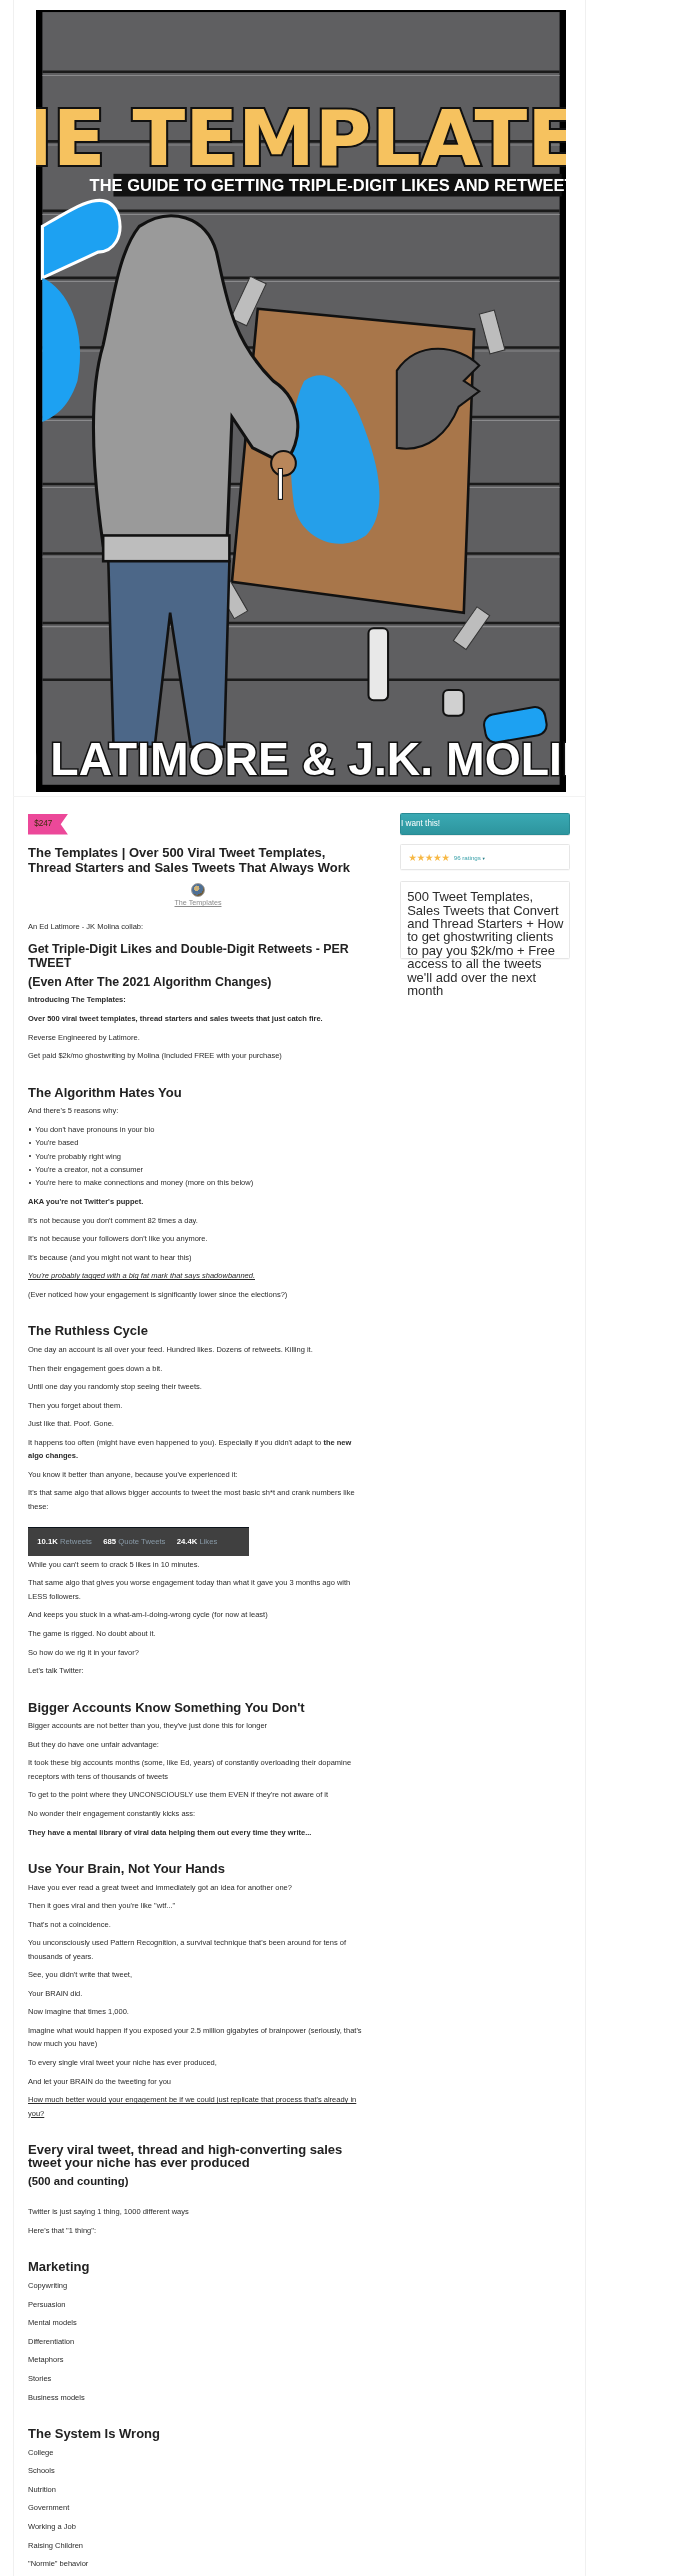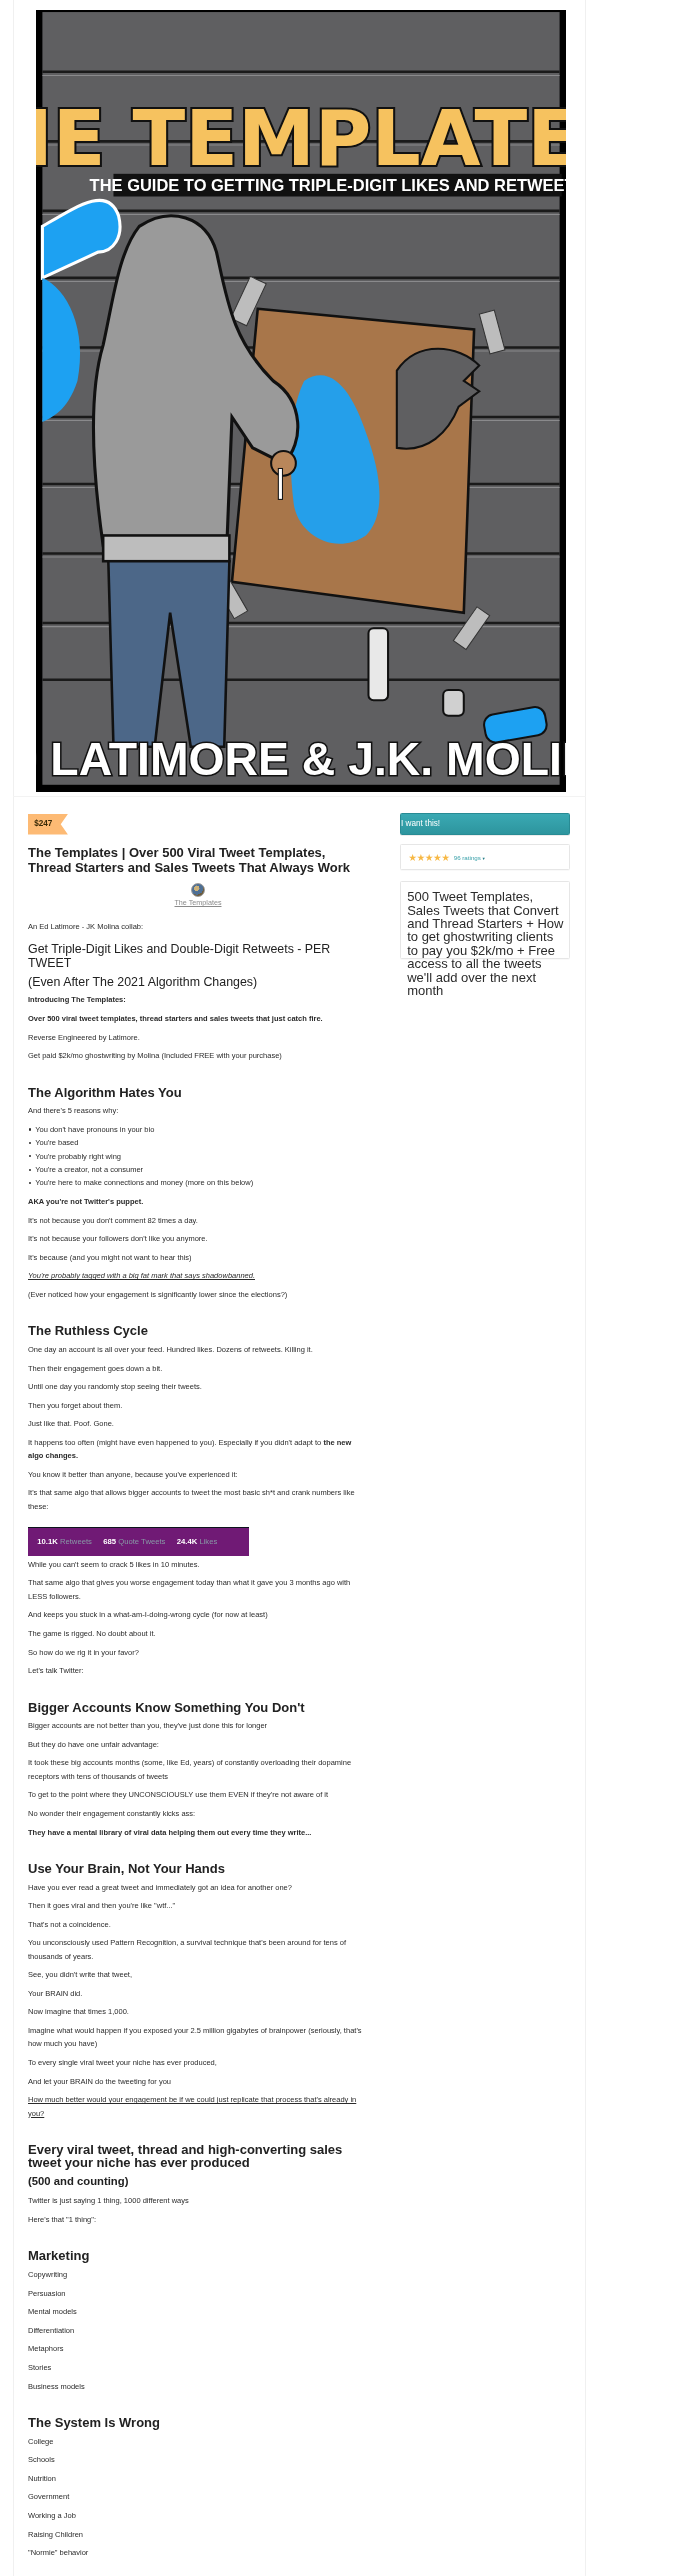--- a/index.html
+++ b/index.html
@@ -46,23 +46,23 @@
       position: absolute;
       left: 28px;
       top: 814px;
       width: 340px;
     }
     .price-tag {
       position: relative;
       display: inline-block;
       height: 20.6px;
       padding: 0 15.5px 0 6.2px;
-      background: #fdba74;
+      background: #ec4899;
       color: #3a2a07;
-      font-weight: bold;
+      font-weight: normal;
       font-size: 8.2px;
       line-height: 20.6px;
       clip-path: polygon(0 0, 100% 0, 82% 50%, 100% 100%, 0 100%);
     }
     .product-title {
       margin-top: 10.3px;
       font-size: 13px;
       font-weight: bold;
       line-height: 15px;
       color: #222;
@@ -77,32 +77,32 @@
       border: 0.5px solid #999;
     }
     .creator-link {
       color: #8a8a8a; font-size: 7.2px; text-decoration: underline;
     }
     .p { font-size: 7.5px; line-height: 13.4px; color: #2b2b2b; margin-top: 5.2px; }
     .p.bold { font-weight: bold; }
     .p .b { font-weight: bold; }
     .p.ul { text-decoration: underline; }
     .p.it { font-style: italic; text-decoration: underline; }
-    .h-big { font-size: 12.4px; font-weight: normal; line-height: 14px; color: #222; margin-top: 8.2px; }
+    .h-big { font-size: 12.4px; font-weight: bold; line-height: 14px; color: #222; margin-top: 8.2px; }
     .h-sec { font-size: 13px; font-weight: bold; line-height: 13.4px; color: #222; margin-top: 23px; }
     .h-sub { font-size: 11.3px; font-weight: bold; line-height: 13.4px; color: #222; margin-top: 7.2px; }
     ul.bullets { margin-top: 5.2px; padding-left: 7.2px; list-style: none; }
     ul.bullets li { font-size: 7.5px; line-height: 13.4px; color: #2b2b2b; position: relative; padding-left: 0; }
     ul.bullets li::before {
       content: ""; position: absolute; left: -6.2px; top: 5.7px; width: 2.1px; height: 2.1px; background: #2b2b2b; border-radius: 50%;
     }
     .stats-box {
       margin-top: 13.4px;
       width: 221px; height: 29px;
-      background: #701a75;
+      background: #404040;
       border-top: 1px solid #0d141c;
       display: flex; align-items: center; padding-left: 9.3px; gap: 11.3px;
       font-size: 7.7px;
     }
     .stat .num { color: #fff; font-weight: bold; }
     .stat .lbl { color: #8899a6; margin-left: 2.1px; }
     .cat-item { font-size: 7.5px; line-height: 13.4px; color: #2b2b2b; margin-top: 5.2px; }
 
     
     .buy-btn {
@@ -287,21 +287,21 @@
   <p class="p">See, you didn't write that tweet,</p>
   <p class="p">Your BRAIN did.</p>
   <p class="p">Now imagine that times 1,000.</p>
   <p class="p">Imagine what would happen if you exposed your 2.5 million gigabytes of brainpower (seriously, that's how much you have)</p>
   <p class="p">To every single viral tweet your niche has ever produced,</p>
   <p class="p">And let your BRAIN do the tweeting for you</p>
   <p class="p ul">How much better would your engagement be if we could just replicate that process that's already in you?</p>
 
   <h2 class="h-sec">Every viral tweet, thread and high-converting sales tweet your niche has ever produced</h2>
   <h2 class="h-sub" style="margin-top:5.2px">(500 and counting)</h2>
-  <p class="p" style="margin-top:6px">Twitter is just saying 1 thing, 1000 different ways</p>
+  <p class="p" style="margin-top:17px">Twitter is just saying 1 thing, 1000 different ways</p>
   <p class="p">Here's that "1 thing":</p>
 
   <h2 class="h-sec">Marketing</h2>
   <p class="cat-item">Copywriting</p>
   <p class="cat-item">Persuasion</p>
   <p class="cat-item">Mental models</p>
   <p class="cat-item">Differentiation</p>
   <p class="cat-item">Metaphors</p>
   <p class="cat-item">Stories</p>
   <p class="cat-item">Business models</p>

